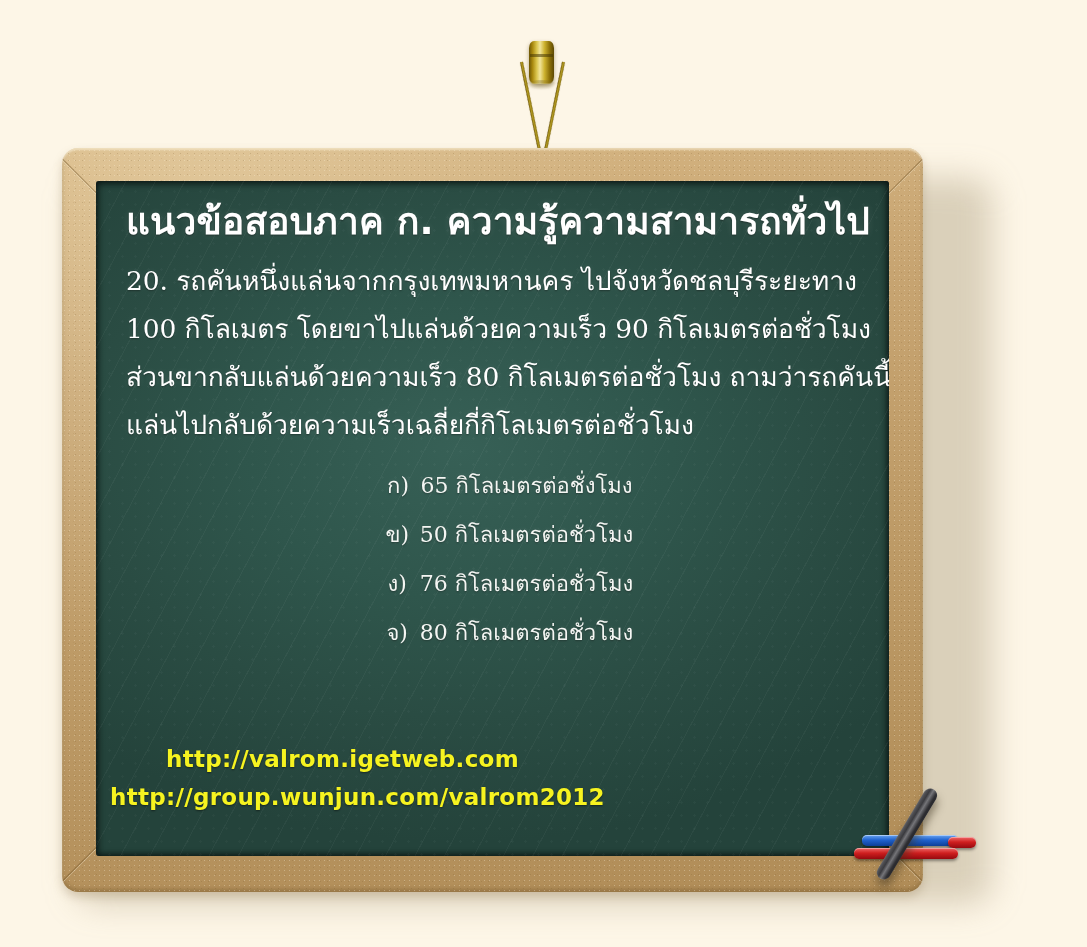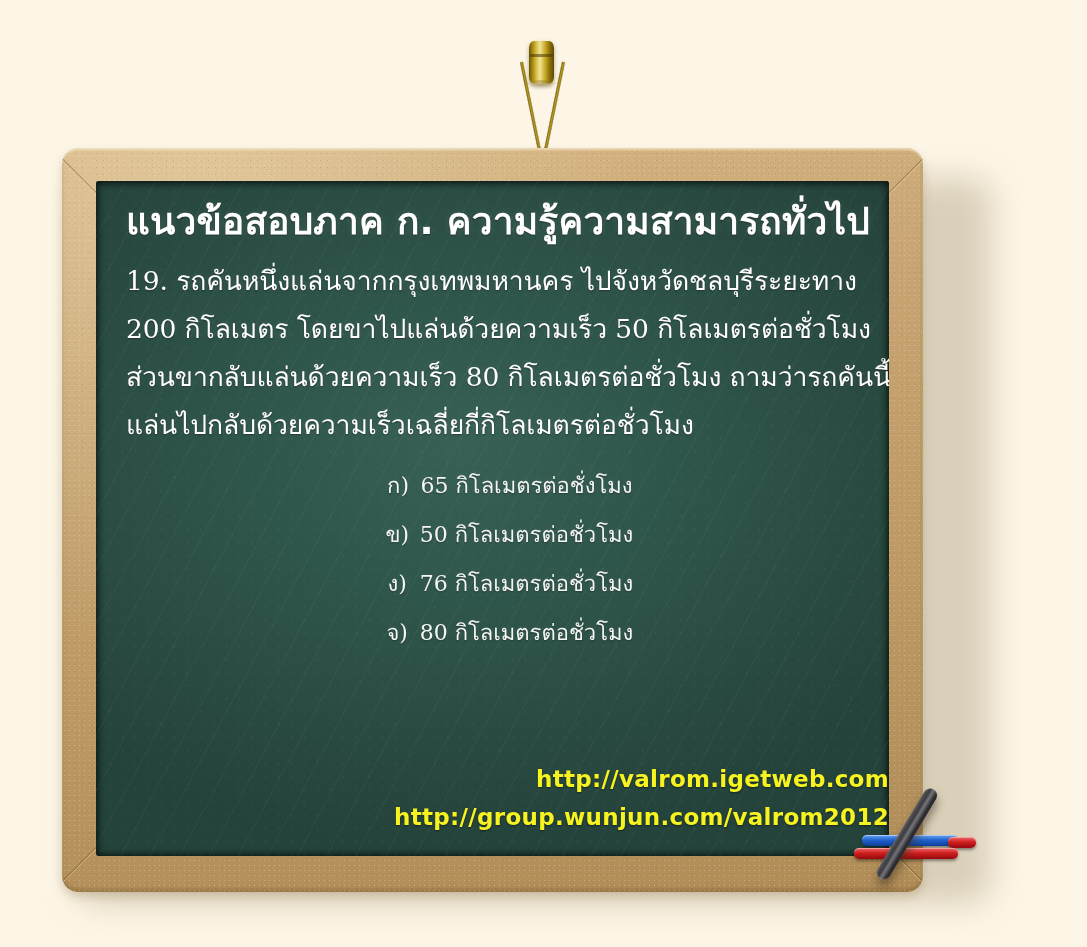--- a/index.html
+++ b/index.html
@@ -236,22 +236,22 @@
     border-right-color: rgba(232,20,20,0.30);
     transform: rotate(-9deg);
     box-shadow: 0 0 3px rgba(200,0,0,0.35);
     pointer-events: none;
   }
 
   
   .urls {
     position: absolute;
     left: 0; right: 0;
-    bottom: 26px;
-    text-align: right;
+    bottom: 46px;
+    text-align: left;
     font-family: "DejaVu Sans", sans-serif;
     font-size: 23px;
     font-weight: bold;
     color: #f6f320;
     letter-spacing: 0.3px;
     text-shadow: 0 1px 2px rgba(0,0,0,0.45);
     z-index: 3;
   }
   .url-1 { margin-left: 70px; }
   .url-2 { margin-top: 12px; margin-left: 14px; }
@@ -323,22 +323,22 @@
       <div class="miter bl"></div>
       <div class="miter br"></div>
 
       <div id="chalkboard">
 
         <div id="content">
 
           <div class="board-title">แนวข้อสอบภาค ก. ความรู้ความสามารถทั่วไป</div>
 
           <div class="question">
-            <div class="qline">19. รถคันหนึ่งแล่นจากกรุงเทพมหานคร ไปจังหวัดชลบุรีระยะทาง</div>
-            <div class="qline">200 กิโลเมตร โดยขาไปแล่นด้วยความเร็ว 50 กิโลเมตรต่อชั่วโมง</div>
+            <div class="qline">20. รถคันหนึ่งแล่นจากกรุงเทพมหานคร ไปจังหวัดชลบุรีระยะทาง</div>
+            <div class="qline">100 กิโลเมตร โดยขาไปแล่นด้วยความเร็ว 90 กิโลเมตรต่อชั่วโมง</div>
             <div class="qline">ส่วนขากลับแล่นด้วยความเร็ว 80 กิโลเมตรต่อชั่วโมง ถามว่ารถคันนี้</div>
             <div class="qline">แล่นไปกลับด้วยความเร็วเฉลี่ยกี่กิโลเมตรต่อชั่วโมง</div>
           </div>
 
           <ul class="choices">
             <li>
               <span class="choice-key">ก)</span>
               <span class="choice-text">65 กิโลเมตรต่อชั่งโมง</span>
             </li>
             <li>

